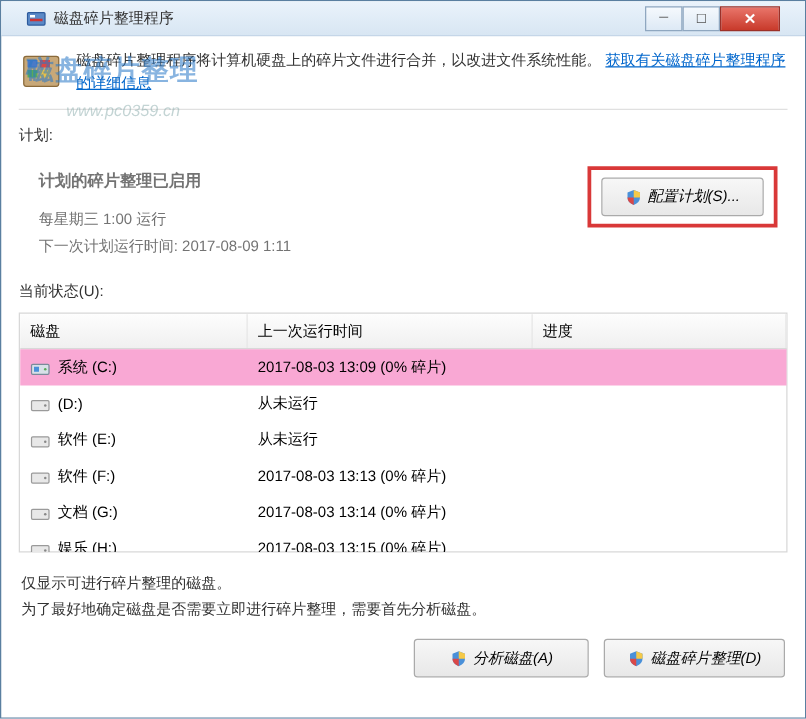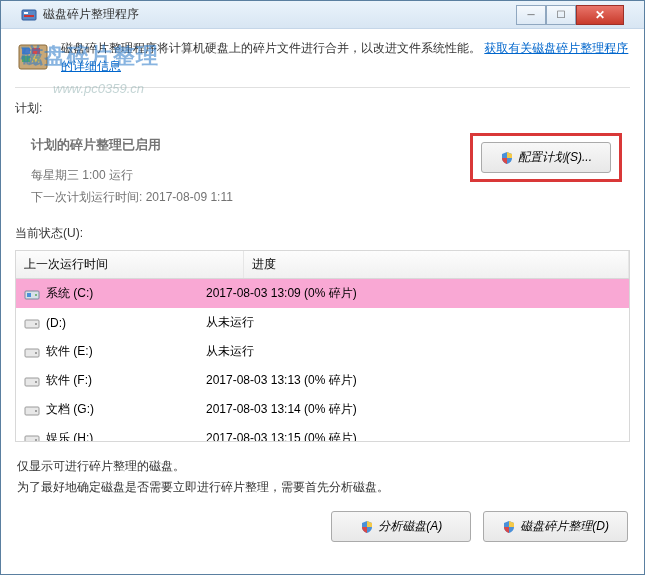--- a/index.html
+++ b/index.html
@@ -113,20 +113,21 @@
             </svg>
           <span>配置计划(S)...</span>
         </button>
       </div>
     </div>
 
     <div class="section-label">当前状态(U):</div>
 
     <div class="table-wrap">
       <div class="table-header">
+        <div class="th c1">磁盘</div>
         <div class="th c2">上一次运行时间</div>
         <div class="th c3">进度</div>
       </div>
       <div class="table-body" id="table-body">
           <div class="row sel">
             <div class="cell c1">
               <svg class="disk-icon" viewBox="0 0 16 14">
                 <rect x="1" y="4" width="14" height="8" rx="1" fill="#d8e0e8" stroke="#7a8a9a"></rect>
                 <rect x="3" y="6" width="4" height="4" fill="#4a90d9"></rect>
                 <circle cx="12" cy="8" r="1" fill="#5aaa5a"></circle>

